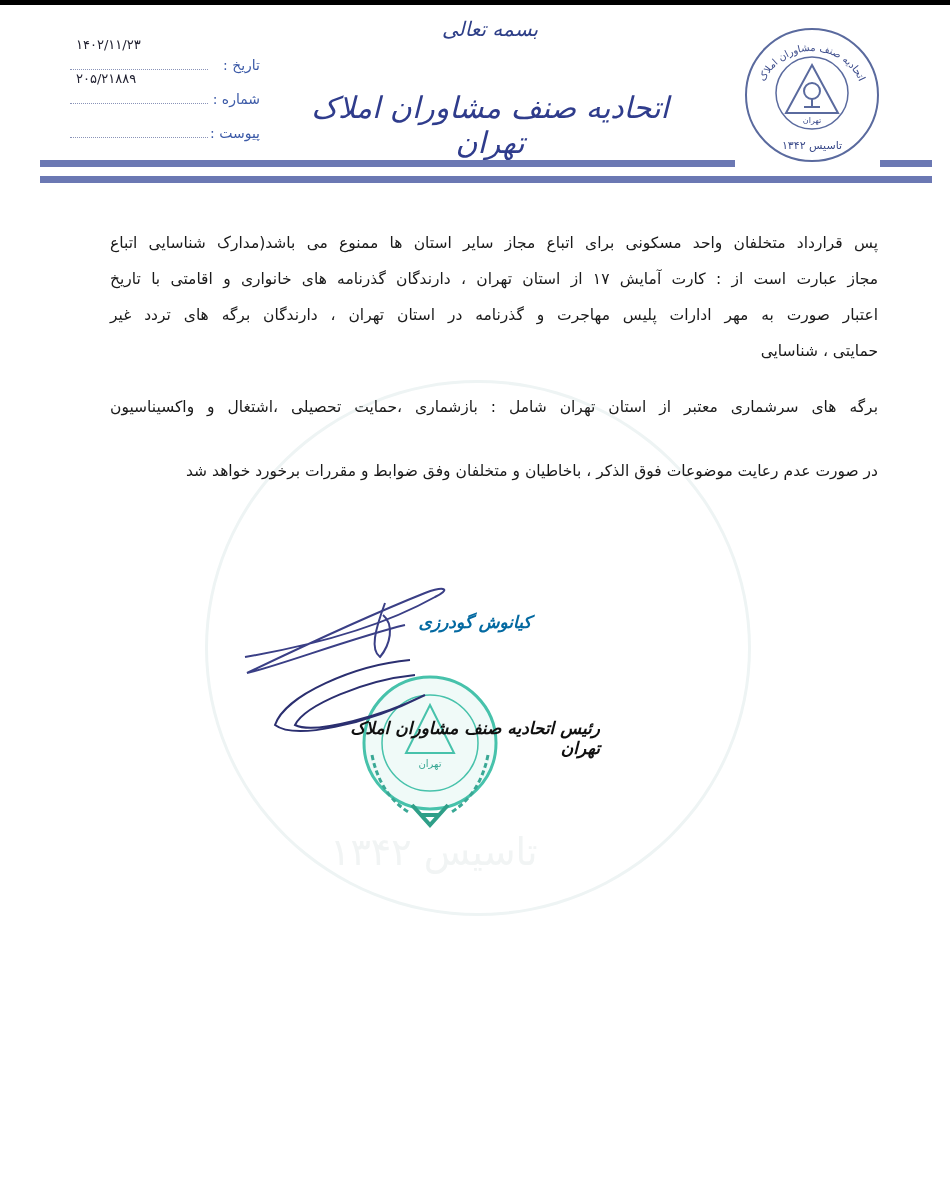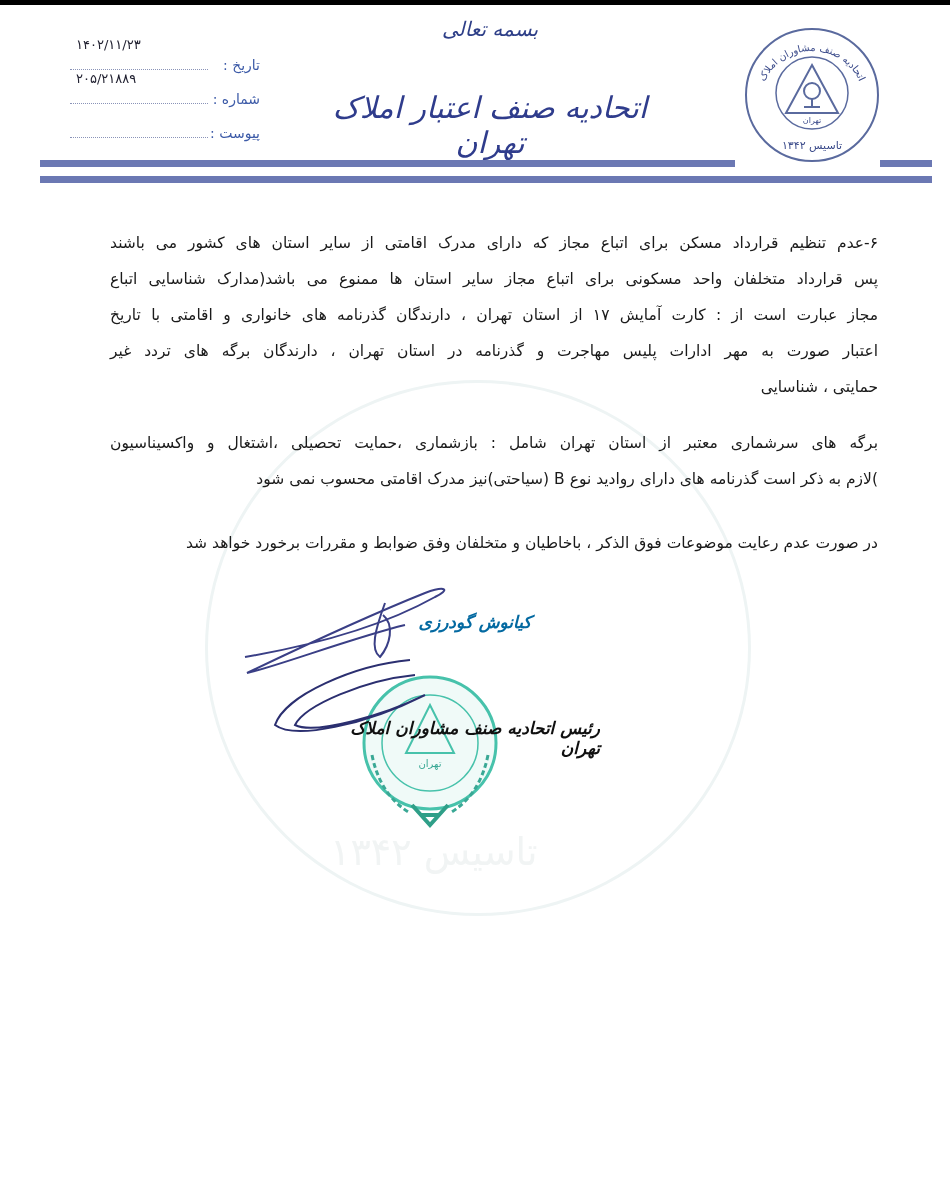--- a/index.html
+++ b/index.html
@@ -61,21 +61,21 @@
       <span class="meta-dots"></span>
       <span class="meta-value">۲۰۵/۲۱۸۸۹</span>
     </div>
     <div class="meta-row" style="margin-top:12px;">
       <span class="meta-label">پیوست :</span>
       <span class="meta-dots"></span>
     </div>
   </div>
 
   <div class="basmala">بسمه تعالی</div>
-  <div class="org-title">اتحادیه صنف اعتبار املاک تهران</div>
+  <div class="org-title">اتحادیه صنف مشاوران املاک تهران</div>
 
   <div class="logo">
     <svg width="140" height="140" viewBox="0 0 140 140">
       <circle cx="70" cy="70" r="66" fill="none" stroke="#5a6a9e" stroke-width="2"></circle>
       <circle cx="70" cy="68" r="36" fill="none" stroke="#5a6a9e" stroke-width="1.5"></circle>
       <polygon points="70,40 96,88 44,88" fill="none" stroke="#5a6a9e" stroke-width="2"></polygon>
       <circle cx="70" cy="66" r="8" fill="none" stroke="#5a6a9e" stroke-width="2"></circle>
       <line x1="70" y1="74" x2="70" y2="82" stroke="#5a6a9e" stroke-width="2"></line>
       <line x1="62" y1="82" x2="78" y2="82" stroke="#5a6a9e" stroke-width="2"></line>
       <text x="70" y="98" font-size="8" fill="#3a4a8a" text-anchor="middle">تهران</text>
@@ -88,30 +88,28 @@
   <div class="rule1"></div>
   <div class="rule1b"></div>
   <div class="rule2"></div>
 </div>
 
 <div class="watermark"></div>
 <div class="watermark-text">تاسیس ۱۳۴۲</div>
 
 <div class="content">
   <div>
-    <div class="line">۶-عدم تنظیم قرارداد مسکن برای اتباع مجاز که دارای مدرک اقامتی از سایر استان های کشور می باشند</div>
     <div class="line">پس قرارداد متخلفان واحد مسکونی برای اتباع مجاز سایر استان ها ممنوع می باشد(مدارک شناسایی اتباع</div>
     <div class="line">مجاز عبارت است از : کارت آمایش ۱۷ از استان تهران ، دارندگان گذرنامه های خانواری و اقامتی با تاریخ</div>
     <div class="line">اعتبار صورت به مهر ادارات پلیس مهاجرت و گذرنامه در استان تهران ، دارندگان برگه های تردد غیر</div>
     <div class="line last">حمایتی ، شناسایی</div>
   </div>
   <div class="gap"></div>
   <div>
     <div class="line">برگه های سرشماری معتبر از استان تهران شامل : بازشماری ،حمایت تحصیلی ،اشتغال و واکسیناسیون</div>
-    <div class="line last">)لازم به ذکر است گذرنامه های دارای روادید نوع B (سیاحتی)نیز مدرک اقامتی محسوب نمی شود</div>
   </div>
   <div class="gap-lg"></div>
   <div>
     <div class="line last">در صورت عدم رعایت موضوعات فوق الذکر ، باخاطیان و متخلفان وفق ضوابط و مقررات  برخورد خواهد شد</div>
   </div>
 </div>
 
 <div class="seal">
   <svg width="160" height="170" viewBox="0 0 160 170">
     <circle cx="80" cy="78" r="66" fill="#e6f7f3" fill-opacity="0.6" stroke="#47c2ab" stroke-width="3"></circle>

